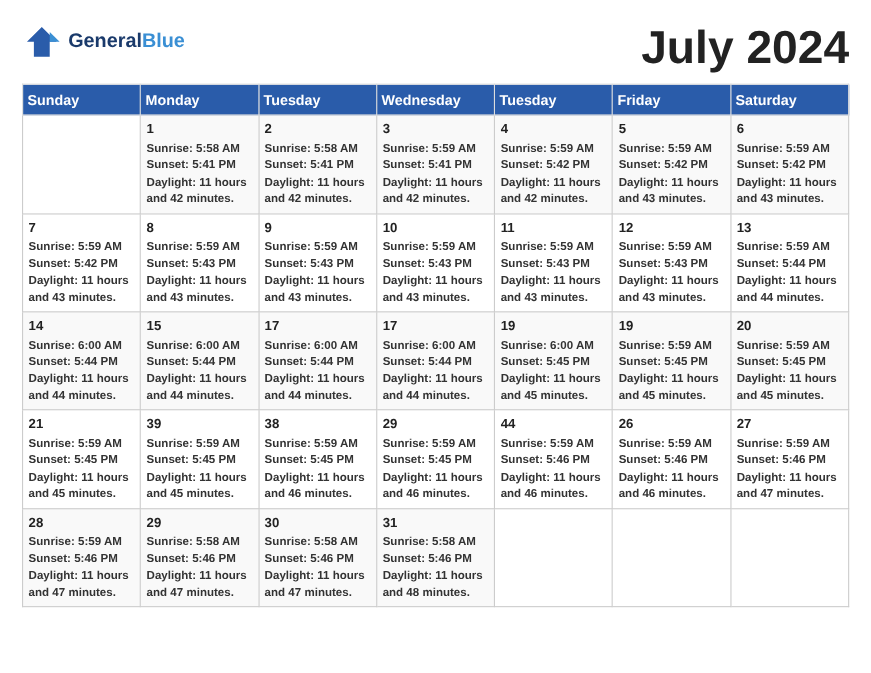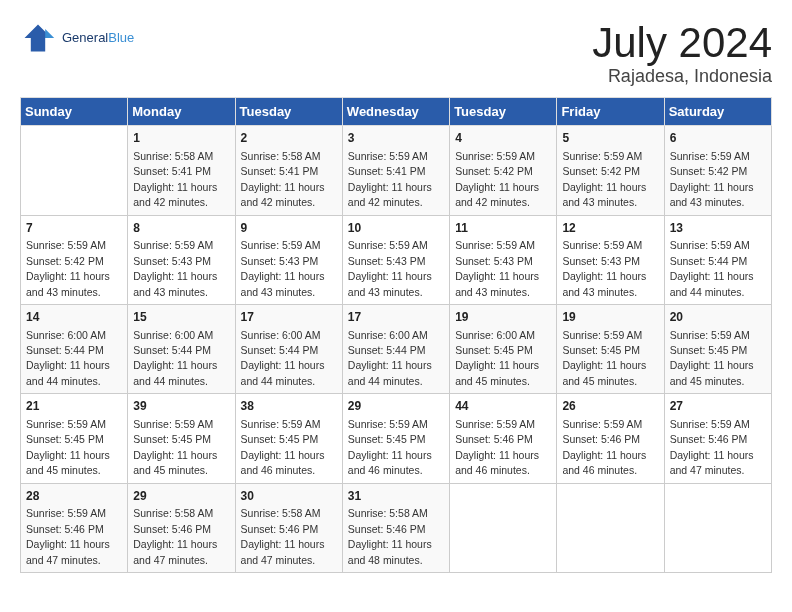--- a/index.html
+++ b/index.html
@@ -15,38 +15,38 @@
       justify-content: space-between;
       align-items: flex-start;
       margin-bottom: 10px;
     }
     .logo {
       display: flex;
       align-items: center;
       gap: 6px;
     }
     .logo-text {
-      font-size: 13px;
-      font-weight: normal;
+      font-size: 18px;
+      font-weight: bold;
       color: #1a3a6b;
       line-height: 1.1;
     }
     .logo-text span {
       color: #3a8fd4;
     }
     .logo-icon {
       width: 36px;
       height: 36px;
     }
     .title-area {
       text-align: right;
     }
     .month-title {
       font-size: 42px;
-      font-weight: normal;
+      font-weight: bold;
       color: #222;
       line-height: 1.1;
     }
     .location-title {
       font-size: 18px;
       color: #444;
     }
     table {
       width: 100%;
       border-collapse: collapse;
@@ -79,41 +79,41 @@
     }
     .day-number {
       font-weight: bold;
       font-size: 12px;
       display: block;
       margin-bottom: 2px;
     }
     .day-info {
       font-size: 10.5px;
       color: #333;
+      font-weight: bold;
     }
     .empty-cell {
       background: #fff !important;
     }
   </style>
 </head>
 <body>
 
 <div class="header-area">
   <div class="logo">
     <svg class="logo-icon" viewBox="0 0 40 40">
       <polygon points="20,5 35,20 28,20 28,35 12,35 12,20 5,20" fill="#2a5caa"></polygon>
       <polygon points="28,10 38,20 28,20" fill="#3a8fd4"></polygon>
     </svg>
     <div class="logo-text">
       <div>General<span>Blue</span></div>
     </div>
   </div>
   <div class="title-area">
     <div class="month-title">July 2024</div>
-    <div class="location-title">Rajadesa, Indonesia</div>
   </div>
 </div>
 
 <table>
   <thead>
     <tr id="header-row">
         <th>Sunday</th>
         <th>Monday</th>
         <th>Tuesday</th>
         <th>Wednesday</th>

